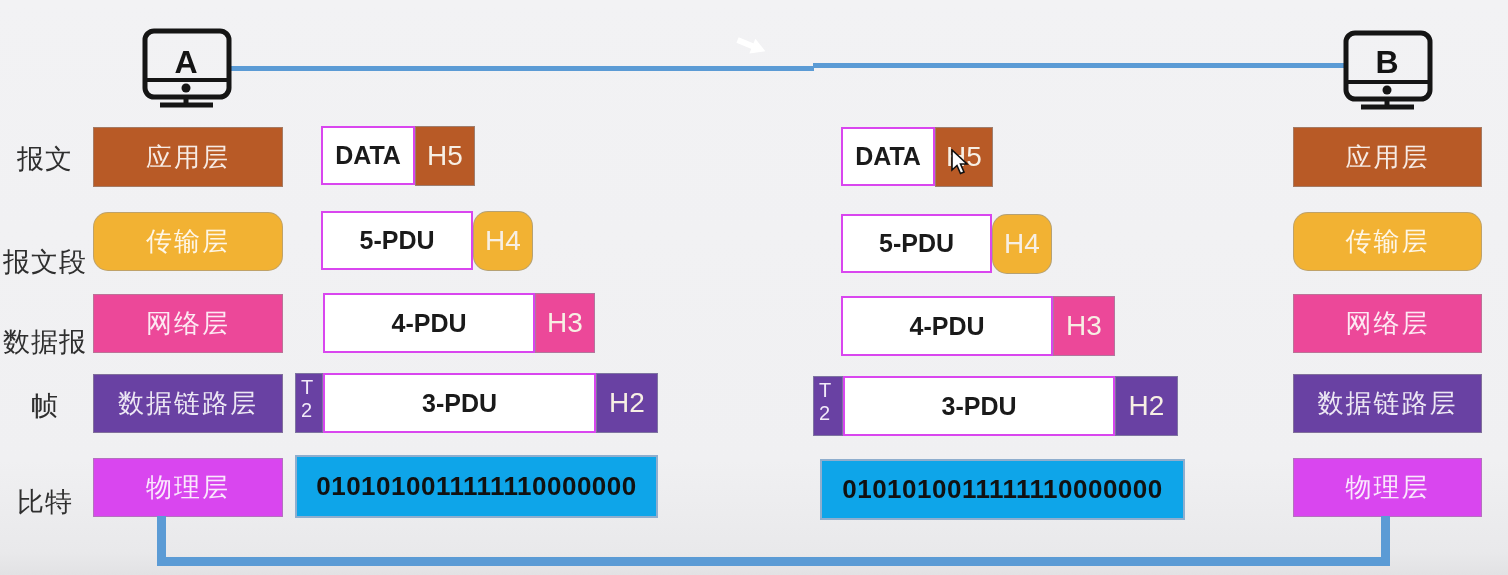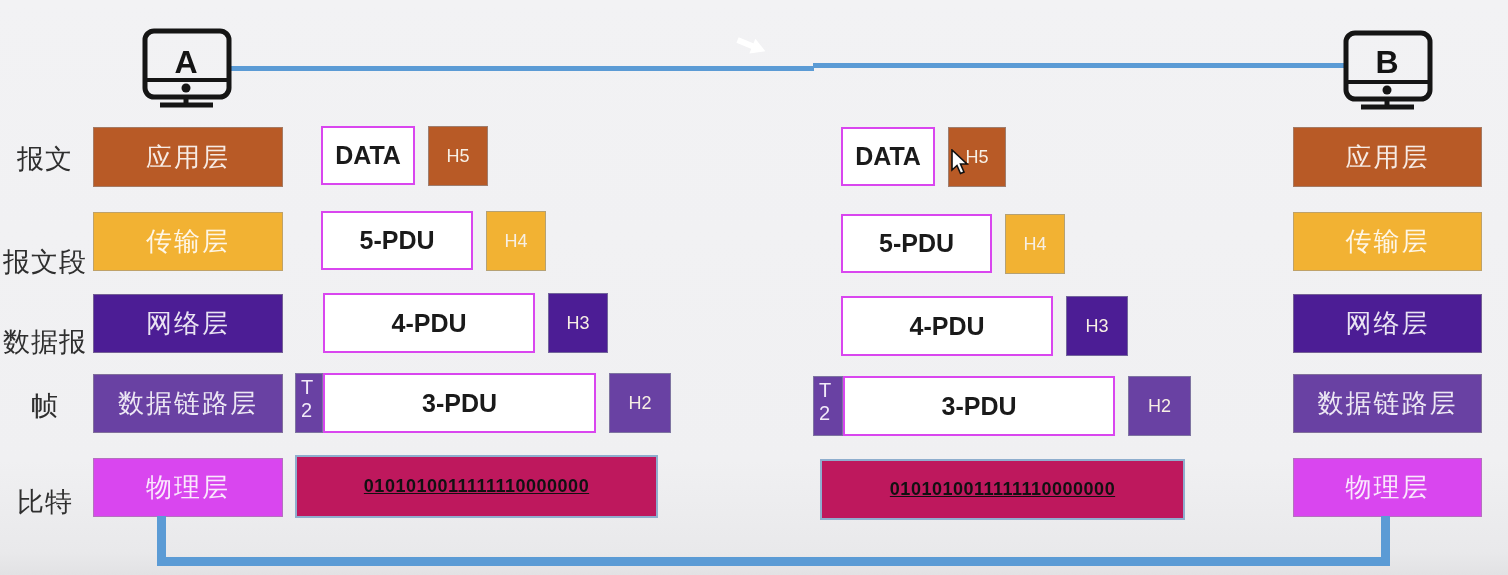--- a/index.html
+++ b/index.html
@@ -34,49 +34,49 @@
   
   .layerbox{
     position:absolute;width:190px;height:59px;
     display:flex;align-items:center;justify-content:center;
     font-size:26px;letter-spacing:2px;color:rgba(255,255,255,0.88);
     border:1px solid rgba(150,150,150,0.55);box-sizing:border-box;
   }
   .col-left .layerbox{left:93px;}
   .col-right .layerbox{left:1293px;width:189px;}
   .c-app {background:#b85a26;}
-  .c-trans{background:#f2b233;}
-  .c-net {background:#4c1d95;}
+  .c-trans{background:#f2b233;border-radius:15px;}
+  .c-net {background:#ec4899;}
   .c-link{background:#6941a3;}
   .c-phys{background:#d946ef;}
 
   
   .pduwhite{
     position:absolute;background:#ffffff;
     border:2px solid #d946ef;box-sizing:border-box;
     display:flex;align-items:center;justify-content:center;
     font-size:25px;font-weight:600;color:#1a1a1a;
   }
   .pduhdr{
     position:absolute;
     display:flex;align-items:center;justify-content:center;
-    font-size:18px;color:#f7efe4;
-    border:1px solid rgba(140,150,160,0.6);box-sizing:border-box;margin-left:13px;
+    font-size:28px;color:#f7efe4;
+    border:1px solid rgba(140,150,160,0.6);box-sizing:border-box;
   }
   .ttail{
     position:absolute;
     font-size:20px;line-height:1.15;color:#f2eaf8;
     padding:2px 0 0 5px;box-sizing:border-box;
     border:1px solid rgba(140,150,160,0.6);
   }
   .bits{
-    position:absolute;background:#be185d;
+    position:absolute;background:#0ea5e9;
     border:2px solid #8faece;box-sizing:border-box;
     display:flex;align-items:center;justify-content:center;
-    font-size:18px;font-weight:600;color:#111;letter-spacing:0.5px;text-decoration:underline;
+    font-size:26px;font-weight:600;color:#111;letter-spacing:0.5px;
   }
 </style>
 </head>
 <body>
 
 <div class="stage">
 
   <div class="linkline toplink1"></div>
   <div class="linkline toplink2"></div>
 

